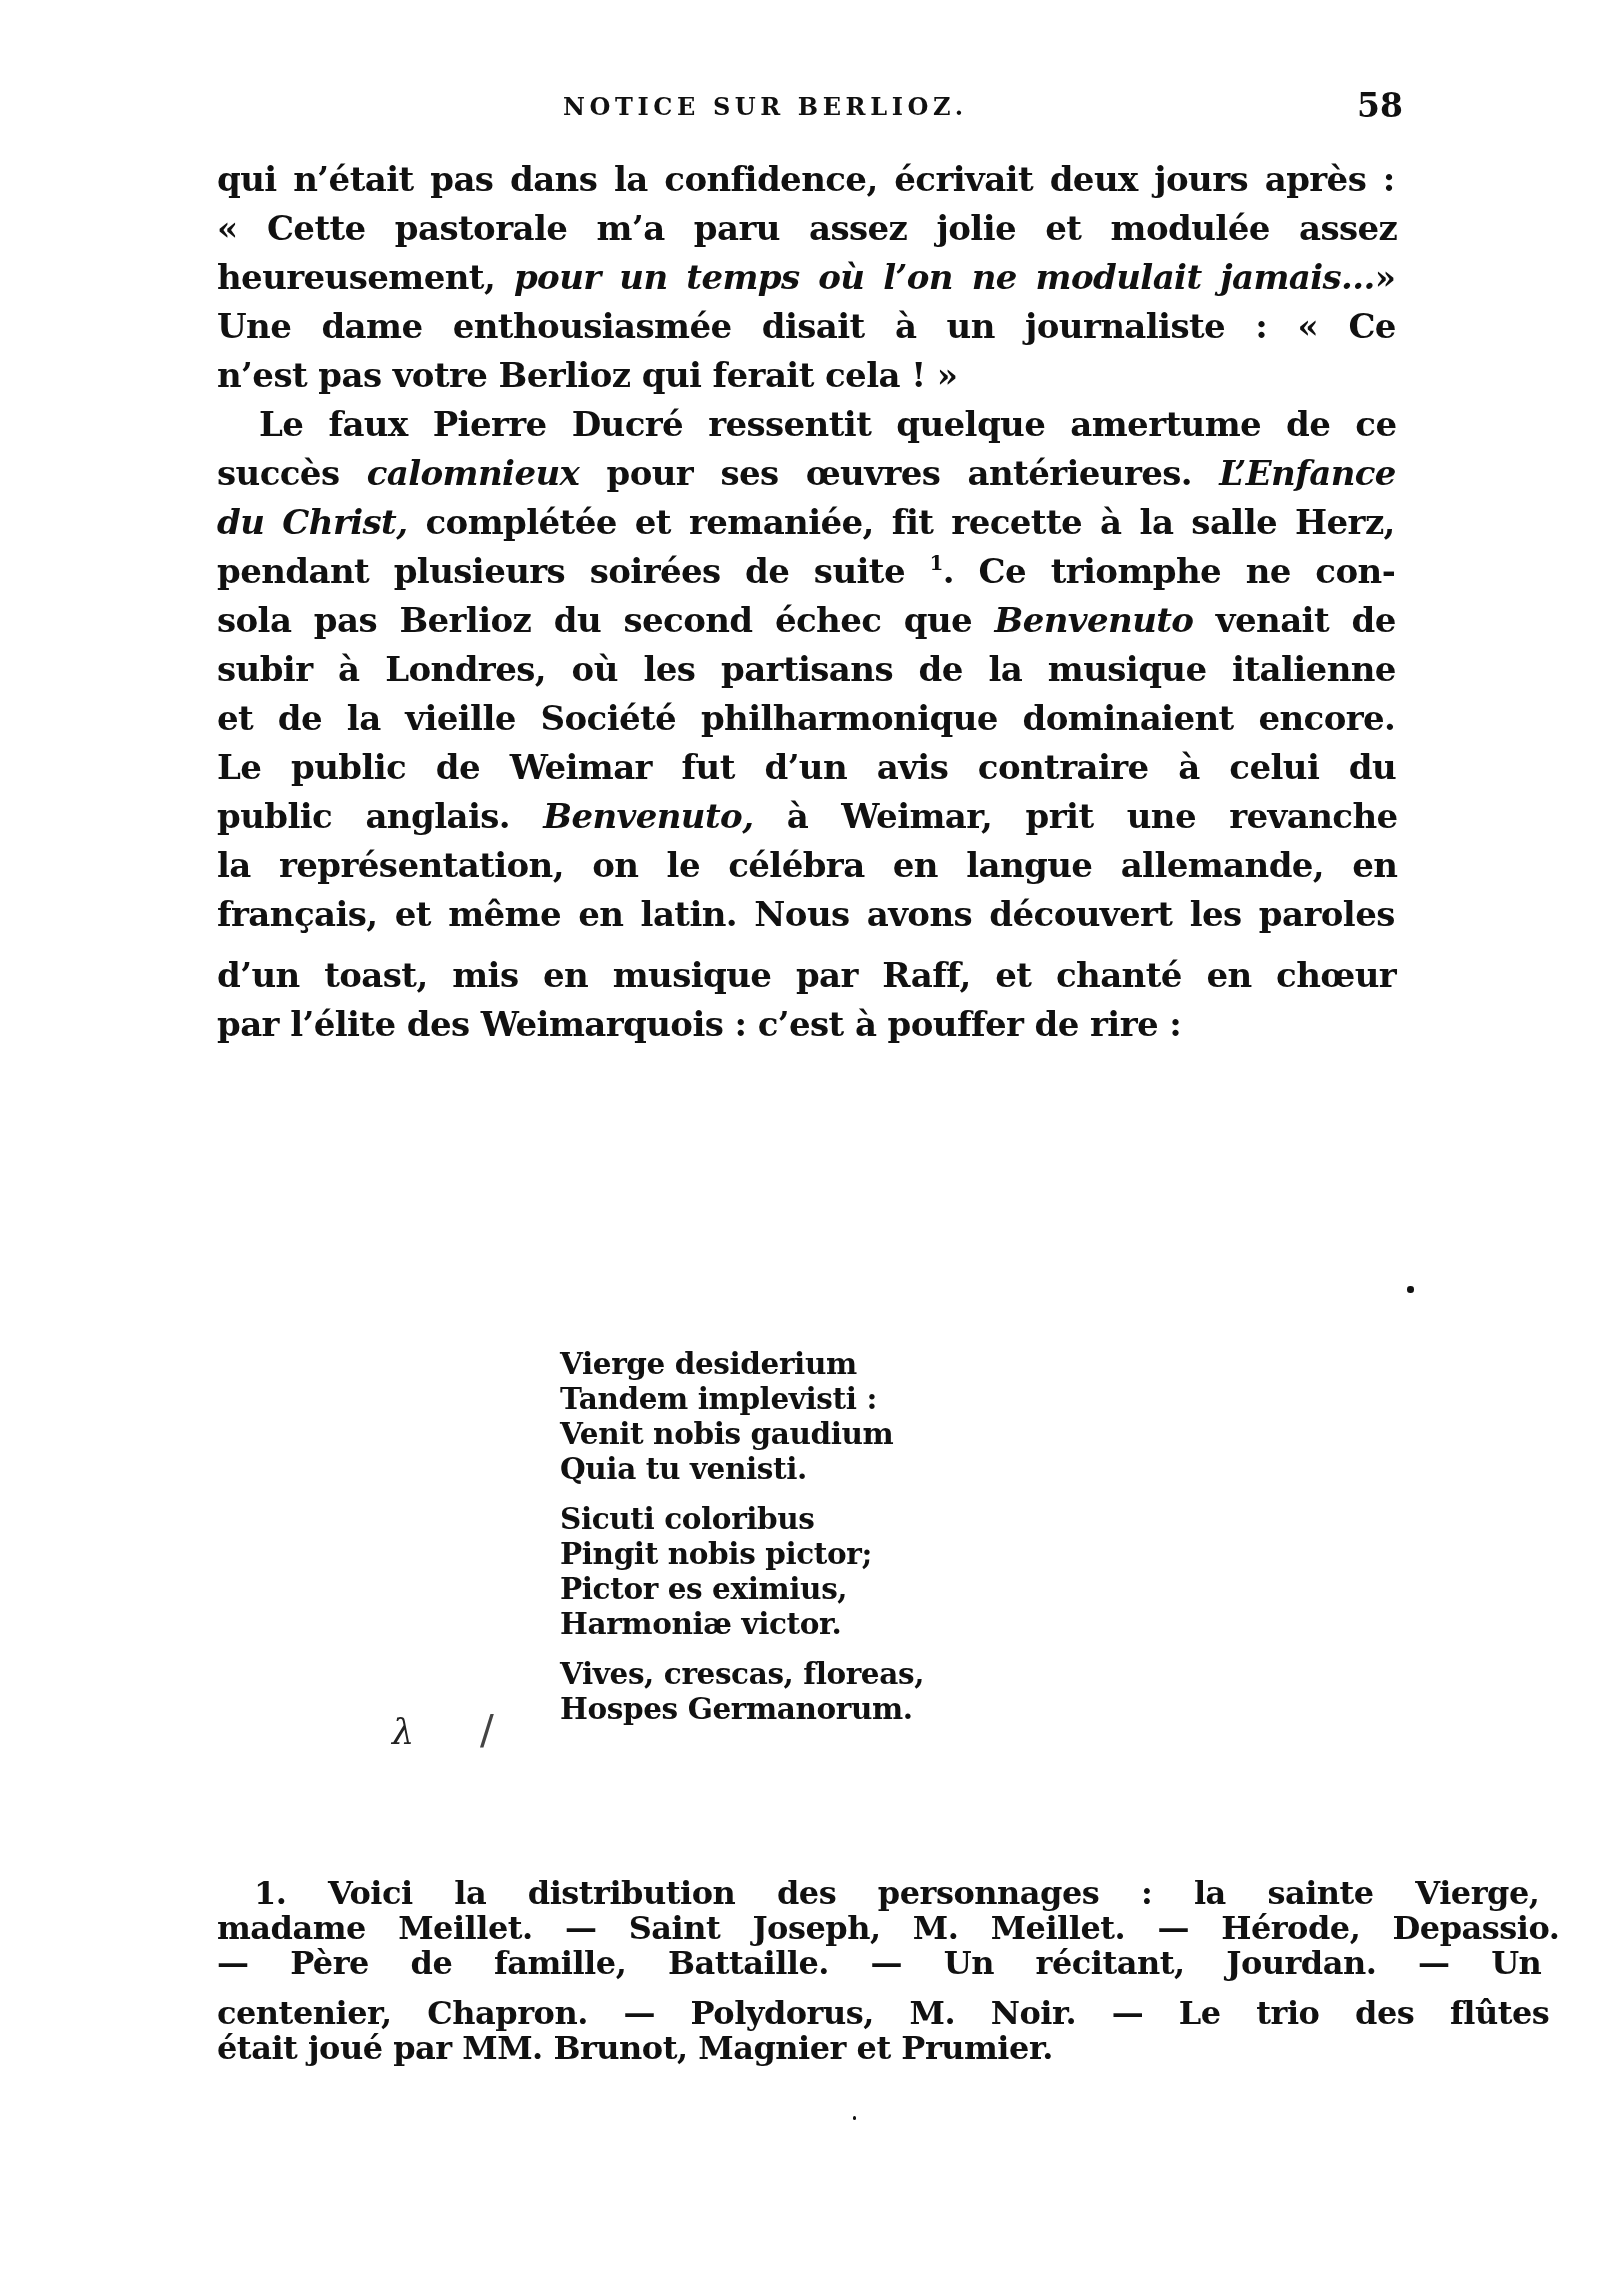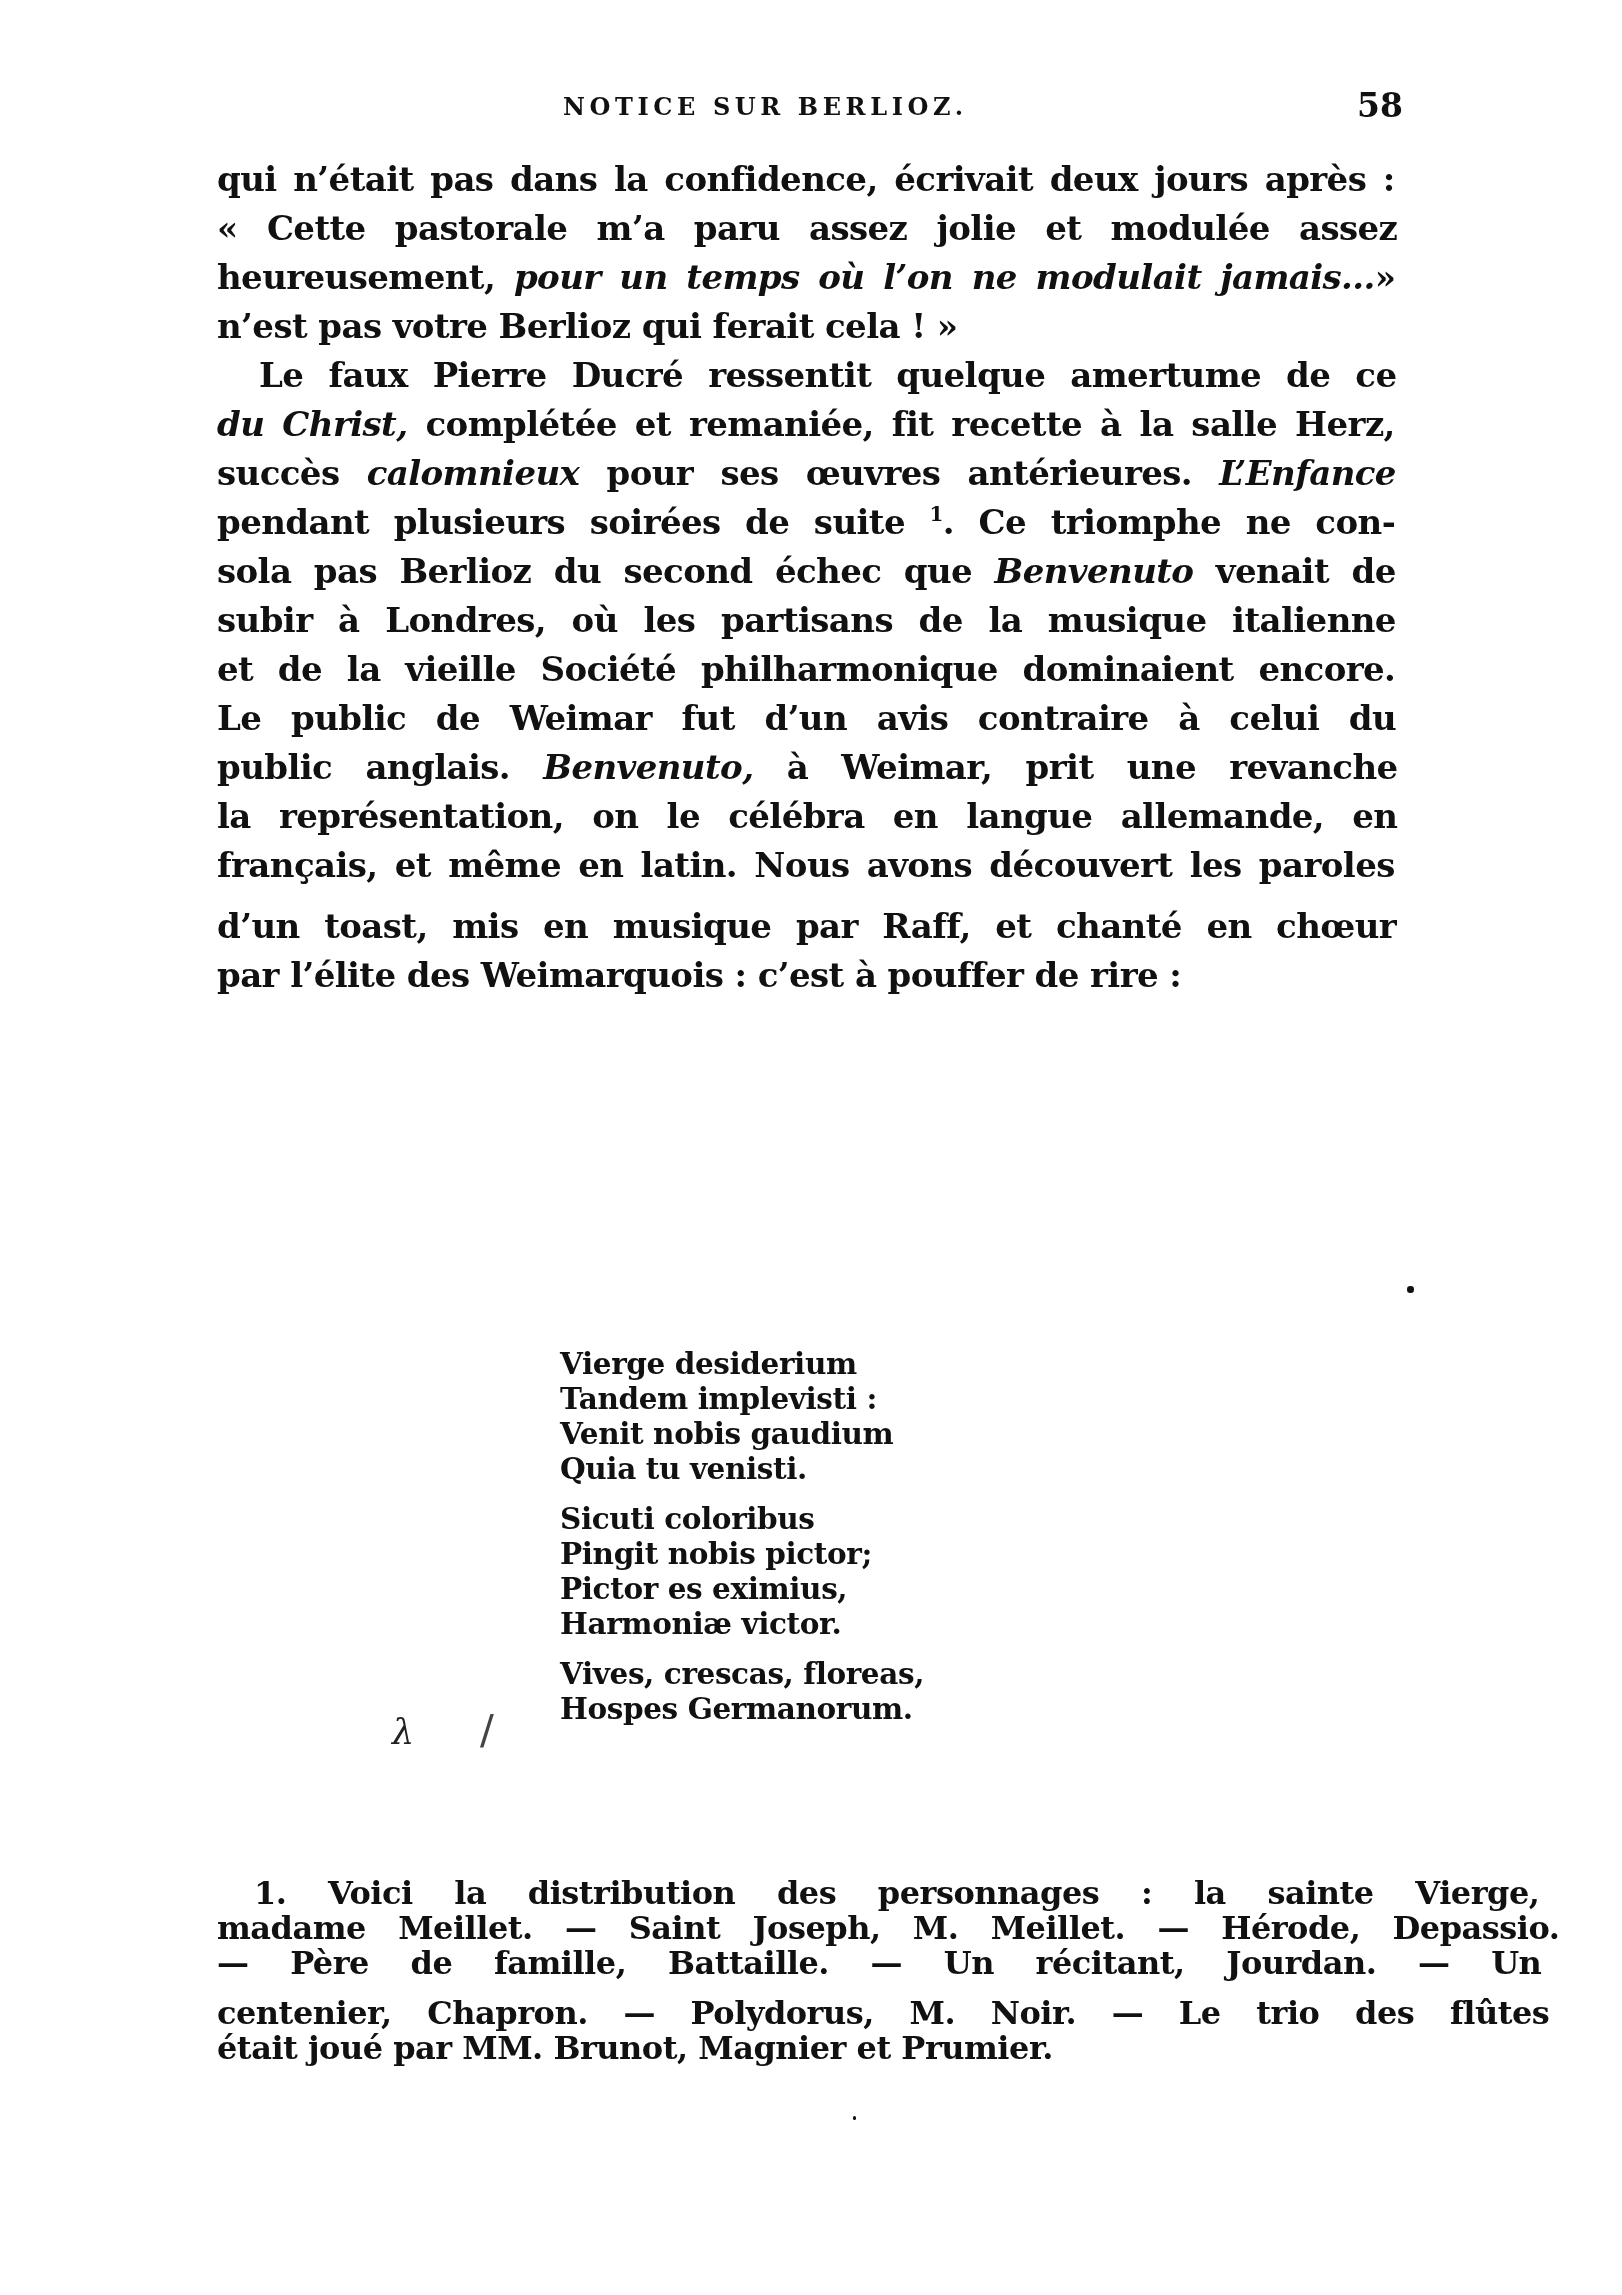--- a/index.html
+++ b/index.html
@@ -77,25 +77,26 @@
 
   <div class="running-head">
     <span class="running-title">NOTICE SUR BERLIOZ.</span>
     <span class="page-number">58</span>
   </div>
 
   <div class="body-text">
     <span class="line" style="word-spacing: 5.4px; text-align-last: left;"><span>qui n’était pas dans la confidence, écrivait deux jours après :</span></span>
     <span class="line" style="word-spacing: 18px; text-align-last: left;"><span>« Cette pastorale m’a paru assez jolie et modulée assez</span></span>
     <span class="line" style="word-spacing: 7.5px; text-align-last: left;"><span>heureusement, </span><i>pour un temps où l’on ne modulait jamais...</i><span>»</span></span>
+    <span class="line" style="word-spacing: 19px; text-align-last: left;"><span>Une dame enthousiasmée disait à un journaliste : « Ce</span></span>
     <span class="line last"><span>n’est pas votre Berlioz qui ferait cela ! »</span></span>
 
     <span class="line indent" style="word-spacing: 13.8px; text-align-last: left;"><span>Le faux Pierre Ducré ressentit quelque amertume de ce</span></span>
+    <span class="line" style="word-spacing: 16px; text-align-last: left;"><span>succès </span><i>calomnieux</i><span> pour ses œuvres antérieures. </span><i>L’Enfance</i></span>
     <span class="line" style="word-spacing: 6.8px; text-align-last: left;"><i>du Christ,</i><span> complétée et remaniée, fit recette à la salle Herz,</span></span>
-    <span class="line" style="word-spacing: 16px; text-align-last: left;"><span>succès </span><i>calomnieux</i><span> pour ses œuvres antérieures. </span><i>L’Enfance</i></span>
     <span class="line" style="word-spacing: 13.3px; text-align-last: left;"><span>pendant plusieurs soirées de suite </span><sup class="fnref">1</sup><span>. Ce triomphe ne con-</span></span>
     <span class="line" style="word-spacing: 11.2px; text-align-last: left;"><span>sola pas Berlioz du second échec que </span><i>Benvenuto</i><span> venait de</span></span>
     <span class="line" style="word-spacing: 14.4px; text-align-last: left;"><span>subir à Londres, où les partisans de la musique italienne</span></span>
     <span class="line" style="word-spacing: 13.5px; text-align-last: left;"><span>et de la vieille Société philharmonique dominaient encore.</span></span>
     <span class="line" style="word-spacing: 18.4px; text-align-last: left;"><span>Le public de Weimar fut d’un avis contraire à celui du</span></span>
     <span class="line" style="word-spacing: 22px; text-align-last: left;"><span>public anglais. </span><i>Benvenuto,</i><span> à Weimar, prit une revanche</span></span>
     <span class="line" style="word-spacing: 17px; text-align-last: left;"><span>la représentation, on le célébra en langue allemande, en</span></span>
     <span class="line" style="word-spacing: 6px; text-align-last: left;"><span>français, et même en latin. Nous avons découvert les paroles</span></span>
     <span class="line" style="word-spacing: 13.3px; text-align-last: left; margin-top: 12px;"><span>d’un toast, mis en musique par Raff, et chanté en chœur</span></span>
     <span class="line last"><span>par l’élite des Weimarquois : c’est à pouffer de rire :</span></span>

